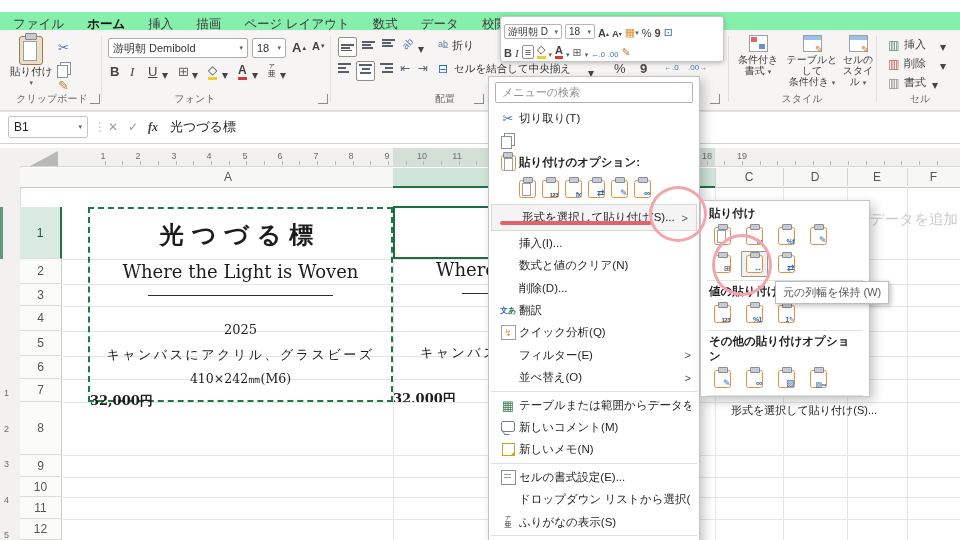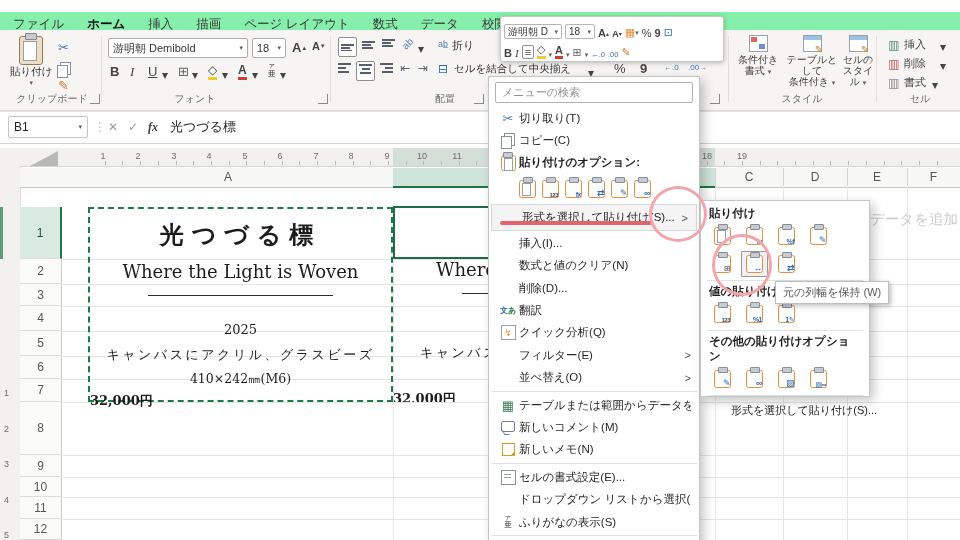--- a/index.html
+++ b/index.html
@@ -421,21 +421,20 @@
     <div class="mi">
       <span class="ico">
           <span class="ic-scissors">✂</span>
         </span>
       <span class="lbl">切り取り(T)</span>
       </div>
     <div class="mi">
       <span class="ico">
           <span class="ic-copy"></span>
         </span>
-      <span class="lbl">コピー(C)</span>
       </div>
     <div class="mi">
       <span class="ico">
           <span class="clip page" style="width:15px;height:16px"></span>
         </span>
       <span class="lbl" style="font-weight:700">貼り付けのオプション:</span>
       </div>
     <div class="paste-row">
       <span class="clip page"></span>
       <span class="clip">

